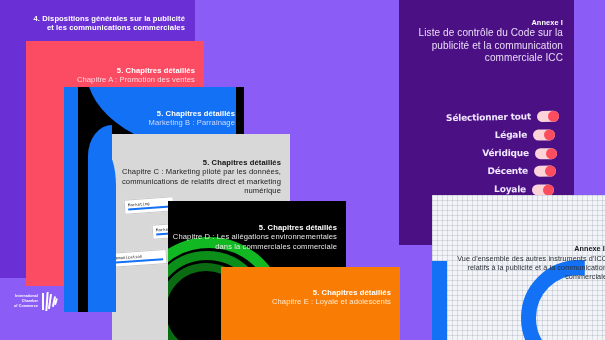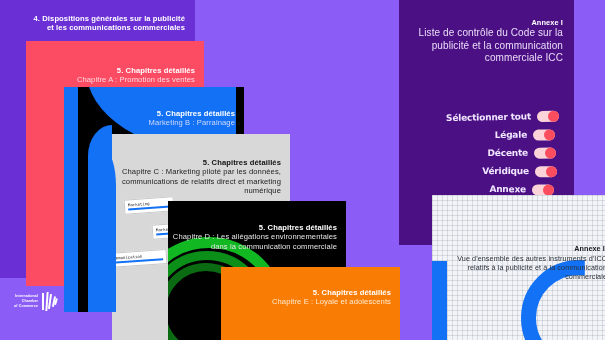--- a/index.html
+++ b/index.html
@@ -189,21 +189,21 @@
       <i></i>
     </div>
   </div>
 
   <div class="card" id="card-chD">
     <div class="greenring" style="left:-36px;top:36px;width:132px;height:132px;border:11px solid #12b822;"></div>
     <div class="greenring" style="left:-22px;top:50px;width:104px;height:104px;border:9px solid #0b8f19;"></div>
     <div class="greenring" style="left:-10px;top:62px;width:80px;height:80px;border:8px solid #0a6b13;"></div>
     <div class="txtblock">
       <div class="card-title">5. Chapitres détaillés</div>
-      <div class="card-sub">Chapitre D : Les allégations environnementales dans la communication commerciale</div>
+      <div class="card-sub">Chapitre D : Les allégations environnementales dans la commerciales commerciale</div>
     </div>
   </div>
 
   <div class="card" id="card-chE">
     <div class="txtblock">
       <div class="card-title">5. Chapitres détaillés</div>
       <div class="card-sub">Chapitre E : Loyale et adolescents</div>
     </div>
 
   </div>
@@ -219,30 +219,30 @@
 
     <div class="checklist">
       <div class="check-row r0">
         <span class="check-label">Sélectionner tout</span>
         <span class="toggle"></span>
       </div>
       <div class="check-row r1">
         <span class="check-label">Légale</span>
         <span class="toggle"></span>
       </div>
+      <div class="check-row r3">
+        <span class="check-label">Véridique</span>
+        <span class="toggle"></span>
+      </div>
       <div class="check-row r2">
         <span class="check-label">Décente</span>
         <span class="toggle"></span>
       </div>
-      <div class="check-row r3">
-        <span class="check-label">Véridique</span>
-        <span class="toggle"></span>
-      </div>
       <div class="check-row r4">
-        <span class="check-label">Annexe</span>
+        <span class="check-label">Loyale</span>
         <span class="toggle"></span>
       </div>
       <div class="check-row r5">
         <span class="check-label">Créative</span>
         <span class="toggle"></span>
       </div>
     </div>
   </div>
 
   <div class="card" id="card-annexe2">

